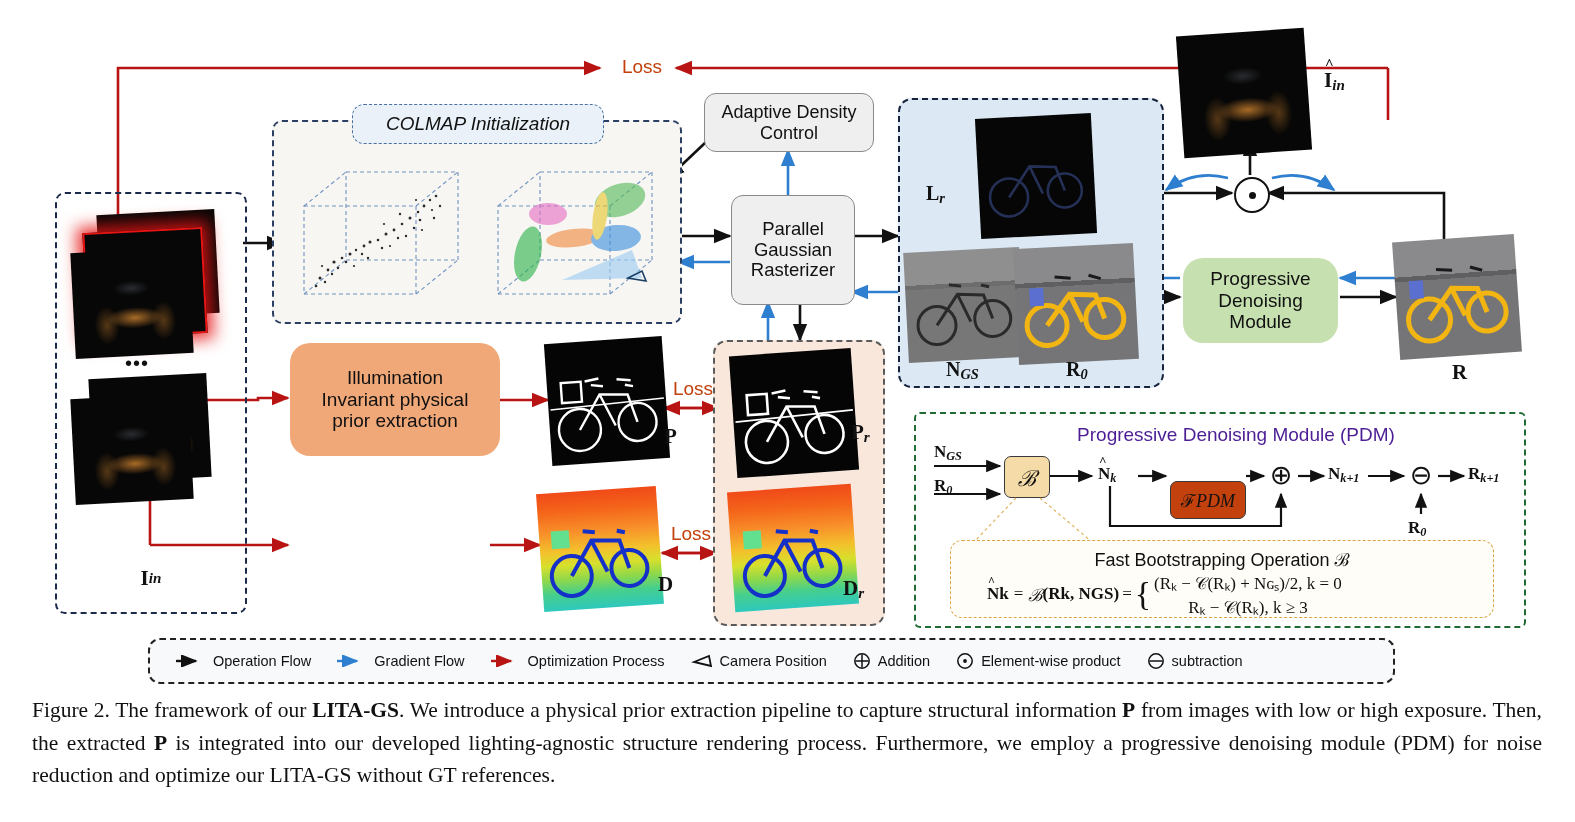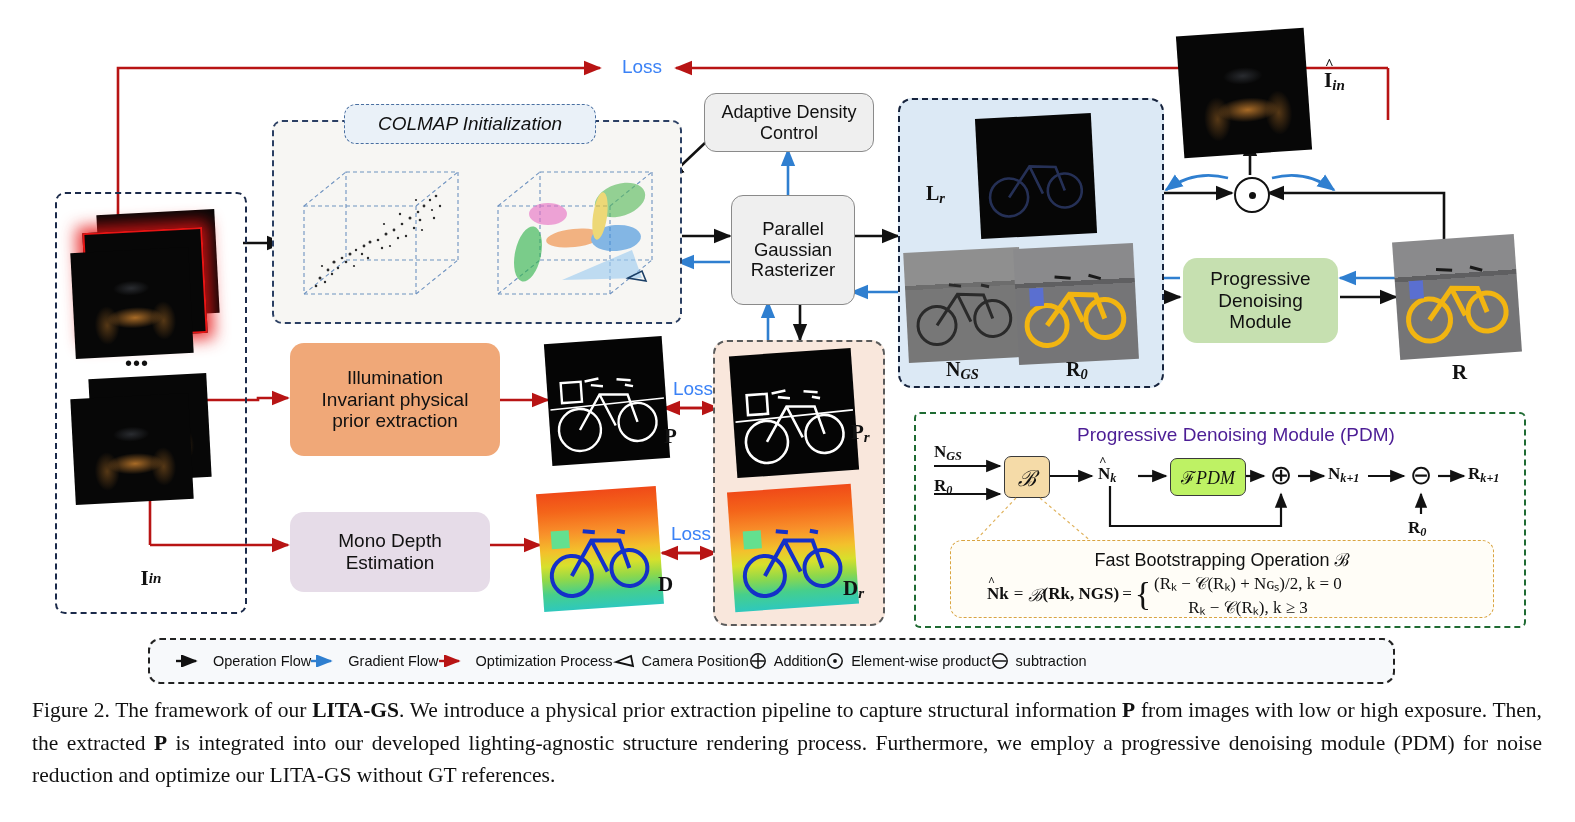--- a/index.html
+++ b/index.html
@@ -3,21 +3,21 @@
 <meta charset="utf-8">
 <style>
   html,body{margin:0;padding:0;background:#ffffff;}
   body{width:1575px;height:822px;font-family:"Liberation Sans",sans-serif;color:#111;}
   #root{position:relative;width:1575px;height:822px;overflow:hidden;}
   .abs{position:absolute;}
   .ctr{display:flex;align-items:center;justify-content:center;text-align:center;}
 
   
   .rbox{border-radius:12px;border:1.6px solid #8a8a8a;background:#efefef;line-height:1.12;}
-  .softbox{border-radius:14px;line-height:1.15;}
+  .softbox{border-radius:20px;line-height:1.15;}
   .dashbox{border:2.2px dashed #1b2a4a;border-radius:10px;}
   .dashbox-blue{border:2.2px dashed #16233d;border-radius:14px;background:#dce9f5;}
   .dashbox-peach{border:2.2px dashed #5a5a5a;border-radius:14px;background:#f9e7dc;}
   .dashbox-green{border:2.4px dashed #1f6b33;border-radius:6px;background:#ffffff;}
   .dashbox-legend{border:2.2px dashed #222;border-radius:12px;background:#f7f9fb;}
   .colmapWrap{border:2.2px dashed #2b3f63;border-radius:10px;background:#f7f6f3;}
   .colmapTag{border:1.5px dashed #4a6fa0;border-radius:12px;background:#eaf1f8;
              font-style:italic;font-size:19px;color:#111;}
 
   
@@ -44,30 +44,30 @@
     background:linear-gradient(180deg,#f04a18 0%,#f4651a 16%,#f8902a 34%,#f3c12c 50%,
       #d7e02c 62%,#8fd84a 74%,#46cf8c 86%,#2ec8bd 100%);
   }
   .redglow{box-shadow:0 0 16px 6px rgba(230,20,20,.85);border:2px solid #e81414;}
 
   
   #wires{position:absolute;left:0;top:0;width:1575px;height:822px;pointer-events:none;}
 
   .lbl{font-weight:bold;font-family:"Liberation Serif",serif;}
   .lbl .sub{font-size:.72em;font-style:italic;vertical-align:-.22em;font-weight:bold;}
-  .loss-lbl{font-size:19px;font-family:"Liberation Sans",sans-serif;color:#3b82f6;}
+  .loss-lbl{font-size:19px;font-family:"Liberation Sans",sans-serif;color:#c2410c;}
 
   
   .legrow{display:flex;align-items:center;gap:7px;font-size:14.5px;color:#111;}
-  .legset{display:flex;height:100%;padding-left:26px;}
+  .legset{display:flex;gap:26px;height:100%;padding-left:26px;}
 
   
   .pdmTitle{font-size:19px;color:#4c1d95;}
   .tanbox{background:#f5dba8;border:1.6px solid #3a3a3a;border-radius:7px;}
-  .sagebox{background:#bef264;border:1.6px solid #3a3a3a;border-radius:7px;}
+  .sagebox{background:#c2410c;border:1.6px solid #3a3a3a;border-radius:7px;margin-top:23px;}
   .bootbox{border:1.5px dashed #d9a441;border-radius:12px;background:#fffdf7;}
   .mathS{font-family:"Liberation Serif",serif;}
   .opnode{border:2.2px solid #111;border-radius:50%;background:#fff;}
 
   .cap{position:absolute;left:32px;top:694px;width:1510px;font-family:"Liberation Serif",serif;
        font-size:21.5px;line-height:1.52;color:#111;text-align:justify;}
   .cap b{font-weight:bold;}
   .capm{font-family:"Liberation Serif",serif;font-weight:bold;}
 </style>
 </head>
@@ -224,43 +224,39 @@
           <ellipse cx="36" cy="92" rx="13" ry="28" fill="#2fb34a" transform="rotate(12 36 92)"></ellipse>
           <ellipse cx="82" cy="76" rx="28" ry="9" fill="#f08a3c" transform="rotate(-6 82 76)"></ellipse>
           <ellipse cx="124" cy="76" rx="25" ry="13" fill="#3d8fdc" transform="rotate(-4 124 76)"></ellipse>
           <ellipse cx="108" cy="54" rx="7" ry="24" fill="#e8c62c" transform="rotate(8 108 54)"></ellipse>
           <path d="M70,118 L140,88 L150,116 Z" fill="#9ccbf0"></path>
         </g>
         <path d="M136,116 l14,-7 l4,10 z" fill="none" stroke="#1b3f66" stroke-width="1.6"></path>
       </svg>
     </div>
   </div>
-  <div class="abs colmapTag ctr" style="left:344px;top:104px;width:250px;height:38px;text-align:center;">COLMAP Initialization</div>
+  <div class="abs colmapTag ctr" style="left:352px;top:104px;width:250px;height:38px;text-align:center;">COLMAP Initialization</div>
 
   <div class="abs rbox ctr" style="left:704px;top:93px;width:168px;height:57px;flex-direction:column;font-size:18px;">
     <div>Adaptive Density</div>
     <div>Control</div>
   </div>
 
   <div class="abs rbox ctr" style="left:731px;top:195px;width:122px;height:108px;flex-direction:column;font-size:18.5px;">
     <div>Parallel</div>
     <div>Gaussian</div>
     <div>Rasterizer</div>
   </div>
 
   <div class="abs softbox ctr" style="left:290px;top:343px;width:210px;height:113px;flex-direction:column;background:#f0a878;font-size:19px;">
     <div>Illumination</div>
     <div>Invariant physical</div>
     <div>prior extraction</div>
   </div>
 
-  <div class="abs softbox ctr" style="left:290px;top:512px;width:200px;height:80px;flex-direction:column;background:#e6dce8;font-size:19px;">
-    <div>Mono Depth</div>
-    <div>Estimation</div>
-  </div>
 
   <div class="abs" style="left:548px;top:340px;width:118px;height:122px;transform:rotate(-4deg);">
     <div class="plate edgephoto" style="inset:0;width:100%;height:100%;"></div>
     <svg class="bikeSvg" viewBox="0 0 118 122">
       <g stroke="#ffffff" stroke-width="2.4" fill="none">
         <circle cx="30" cy="88" r="21"></circle>
           <circle cx="88" cy="84" r="19"></circle>
         <path d="M30,88 L52,54 L80,56 L88,84 M52,54 L66,86 M44,44 L56,46 M78,46 L86,48"></path>
         <path d="M38,40 L52,38 M70,40 L84,42"></path>
         <rect x="14" y="40" width="20" height="20"></rect>

